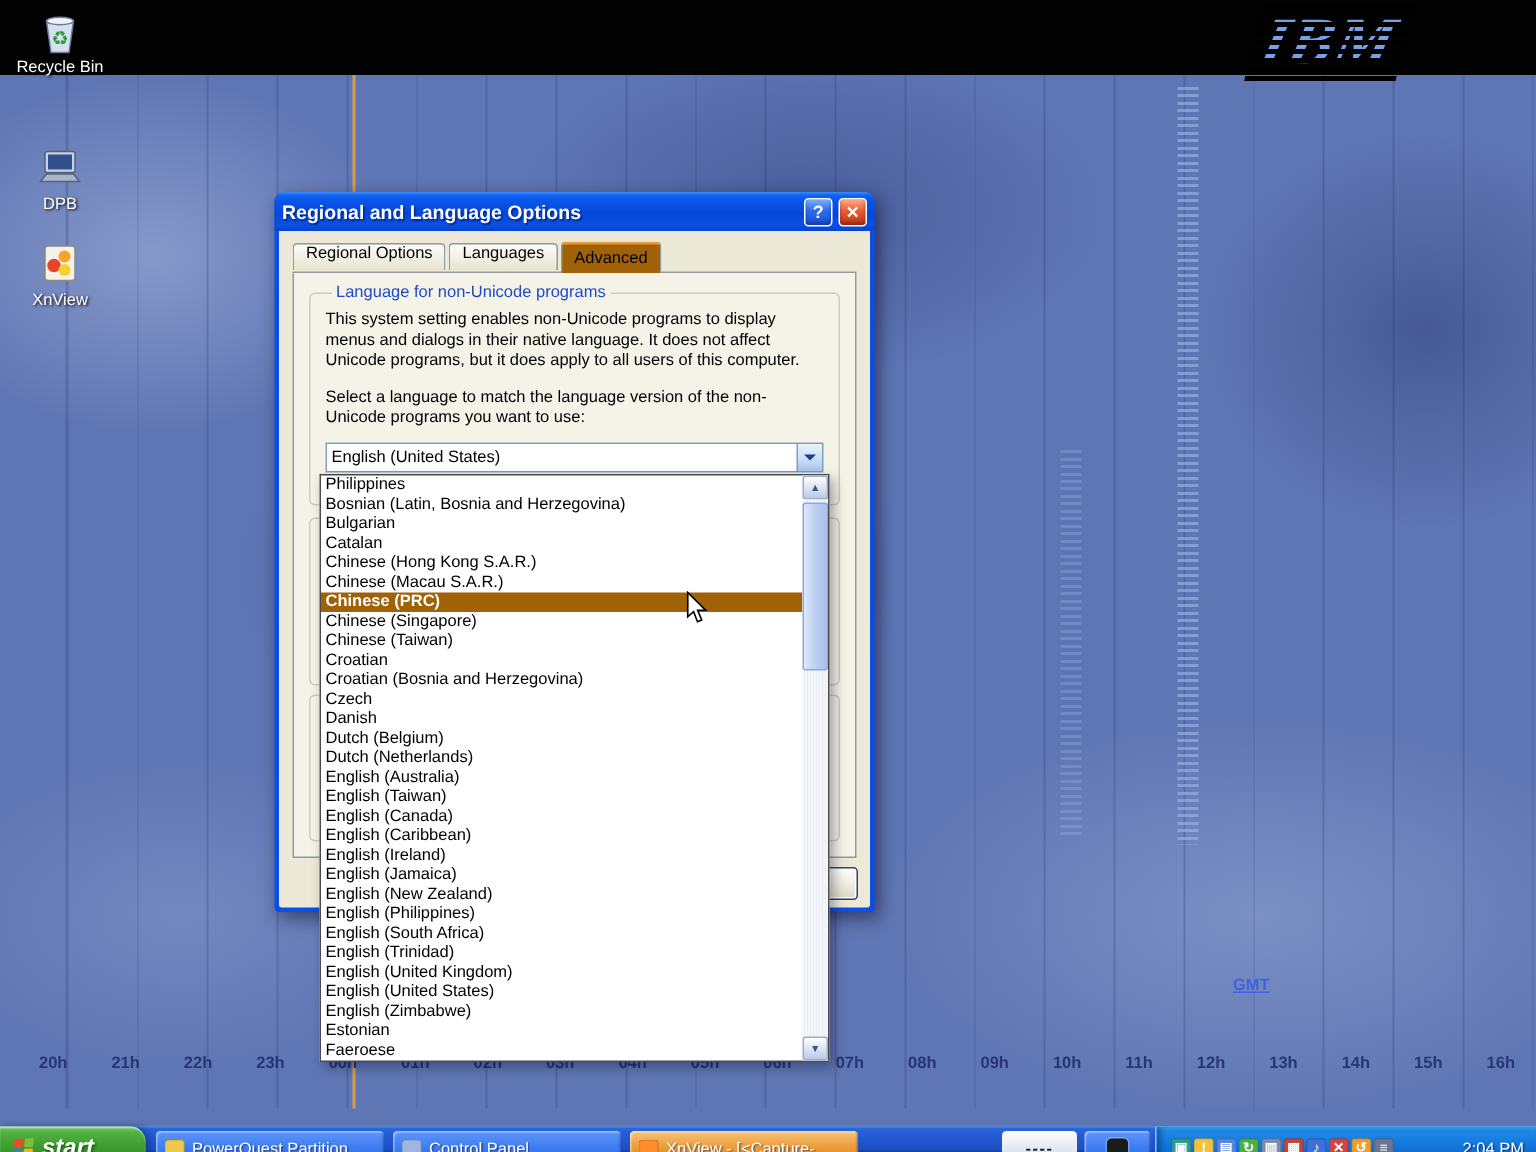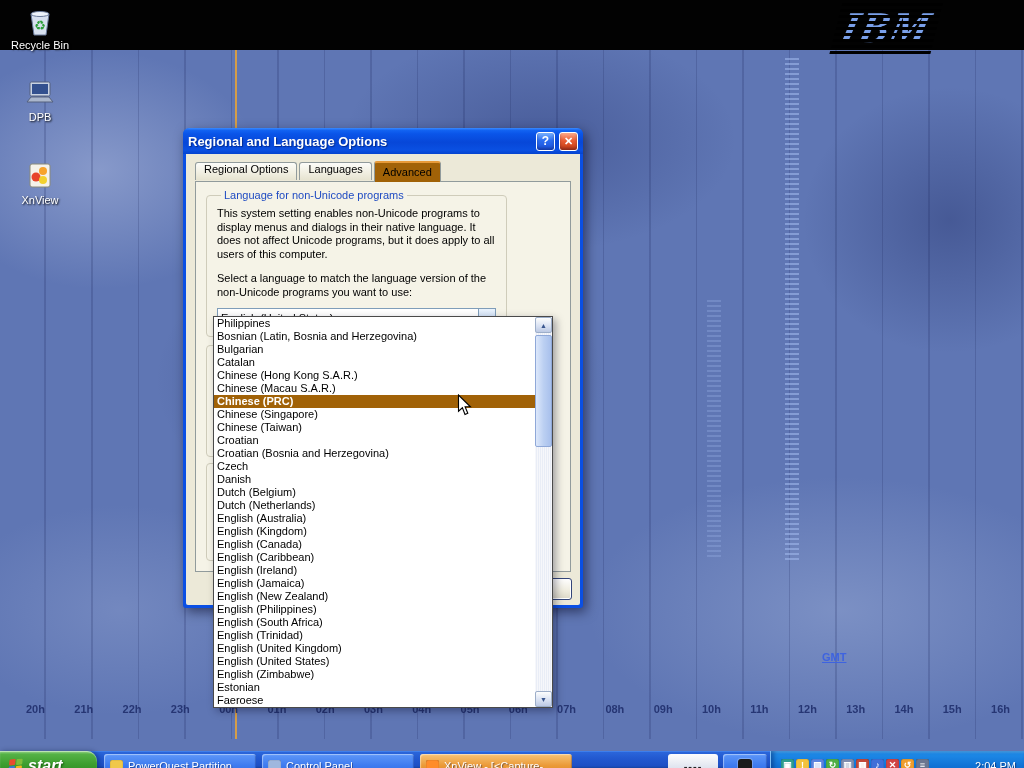--- a/index.html
+++ b/index.html
@@ -29,21 +29,21 @@
 
   .ibm{position:absolute;left:836px;top:0;z-index:2;font:bold italic 44px "Liberation Serif",serif;
        color:#7aa0ea;letter-spacing:1px;transform:skewX(-14deg);padding:2px 6px;}
   .ibm::after{content:"";position:absolute;inset:0;background:repeating-linear-gradient(180deg, transparent 0 3px, #000 3px 6px);}
 
   
   .dicon{position:absolute;width:76px;text-align:center;z-index:2;cursor:pointer;}
   .dicon .ic{width:34px;height:32px;margin:0 auto;}
   .dicon .lbl{margin-top:2px;font:11px "Liberation Sans",sans-serif;color:#fff;text-shadow:1px 1px 2px #000;}
   #icon-recycle{left:2px;top:5px;}
-  #icon-dpb{left:2px;top:77px;}
+  #icon-dpb{left:2px;top:96px;}
   #icon-xnview{left:2px;top:160px;}
 
   
   .dialog{position:absolute;left:183px;top:128px;width:400px;height:480px;z-index:5;
     background:#0a4fe4;border-radius:7px 7px 3px 3px;box-shadow:3px 4px 12px rgba(0,0,25,.5);}
   .titlebar{height:26px;border-radius:6px 6px 0 0;display:flex;align-items:center;gap:4px;padding:0 5px;
     background:linear-gradient(180deg,#3b8bfe 0%,#1263f2 9%,#0a55e9 22%,#0747d8 55%,#0a50e2 85%,#0443cf 100%);}
   .dlg-title{flex:1;color:#fff;font:bold 13px "Liberation Sans",sans-serif;text-shadow:1px 1px 1px #002a90;}
   .tb-btn{width:19px;height:19px;border-radius:3px;border:1px solid #fff;display:flex;align-items:center;justify-content:center;
     color:#fff;font:bold 12px "Liberation Sans",sans-serif;cursor:pointer;box-shadow:inset 0 -2px 3px rgba(0,0,40,.3);}
@@ -51,21 +51,21 @@
   .tb-btn.close{background:linear-gradient(180deg,#ffab8c,#ea5c33 45%,#c33a12);font-size:11px;}
   .dlg-body{position:absolute;left:3px;right:3px;top:26px;bottom:3px;background:#ece9d8;border-radius:0 0 2px 2px;}
 
   .tabs{position:absolute;left:9px;top:7px;height:21px;display:flex;align-items:center;z-index:2;}
   .tab{height:18px;line-height:17px;padding:0 8px;font:11px "Liberation Sans",sans-serif;color:#000;cursor:pointer;
     background:linear-gradient(180deg,#fcfcf9,#f0eee0 60%,#e6e3d0);border:1px solid #919b9c;border-bottom:none;
     border-radius:3px 3px 0 0;margin-right:2px;margin-bottom:1px;}
   .tab.active{height:21px;line-height:19px;margin-bottom:0;background:#a16207;border-top:2px solid #e79a38;position:relative;z-index:3;}
 
   .tabpage{position:absolute;left:9px;right:9px;top:27px;height:391px;background:#f5f3e7;border:1px solid #919b9c;}
-  fieldset.group{position:absolute;left:10px;width:301px;border:1px solid #cfccba;border-radius:4px;padding:0 10px;min-width:0;}
+  fieldset.group{position:absolute;left:10px;width:354px;border:1px solid #cfccba;border-radius:4px;padding:0 10px;min-width:0;}
   fieldset.group legend{padding:0 3px;margin-left:4px;font:11px "Liberation Sans",sans-serif;color:#1f4bc2;}
   .g1{top:7px;height:148px;}
   .g2{top:163px;height:112px;}
   .g3{top:281px;height:98px;}
   .desc{margin-top:6px;font:11px/13.5px "Liberation Sans",sans-serif;color:#000;}
   .desc2{margin-top:11px;}
   .combo{margin-top:9px;height:20px;border:1px solid #7f9db9;background:#fff;display:flex;align-items:center;cursor:pointer;}
   .combo-val{flex:1;font:11px "Liberation Sans",sans-serif;color:#000;padding-left:3px;white-space:nowrap;overflow:hidden;}
   .combo-arrow{width:17px;align-self:stretch;border-left:1px solid #7f9db9;display:flex;align-items:center;justify-content:center;
     background:linear-gradient(180deg,#eaf3fd,#cfe0f6 50%,#aac6ee);}
@@ -236,21 +236,21 @@
         <div class="ditem selected">Chinese (PRC)</div>
         <div class="ditem">Chinese (Singapore)</div>
         <div class="ditem">Chinese (Taiwan)</div>
         <div class="ditem">Croatian</div>
         <div class="ditem">Croatian (Bosnia and Herzegovina)</div>
         <div class="ditem">Czech</div>
         <div class="ditem">Danish</div>
         <div class="ditem">Dutch (Belgium)</div>
         <div class="ditem">Dutch (Netherlands)</div>
         <div class="ditem">English (Australia)</div>
-        <div class="ditem">English (Kingdom)</div>
+        <div class="ditem">English (Taiwan)</div>
         <div class="ditem">English (Canada)</div>
         <div class="ditem">English (Caribbean)</div>
         <div class="ditem">English (Ireland)</div>
         <div class="ditem">English (Jamaica)</div>
         <div class="ditem">English (New Zealand)</div>
         <div class="ditem">English (Philippines)</div>
         <div class="ditem">English (South Africa)</div>
         <div class="ditem">English (Trinidad)</div>
         <div class="ditem">English (United Kingdom)</div>
         <div class="ditem">English (United States)</div>

